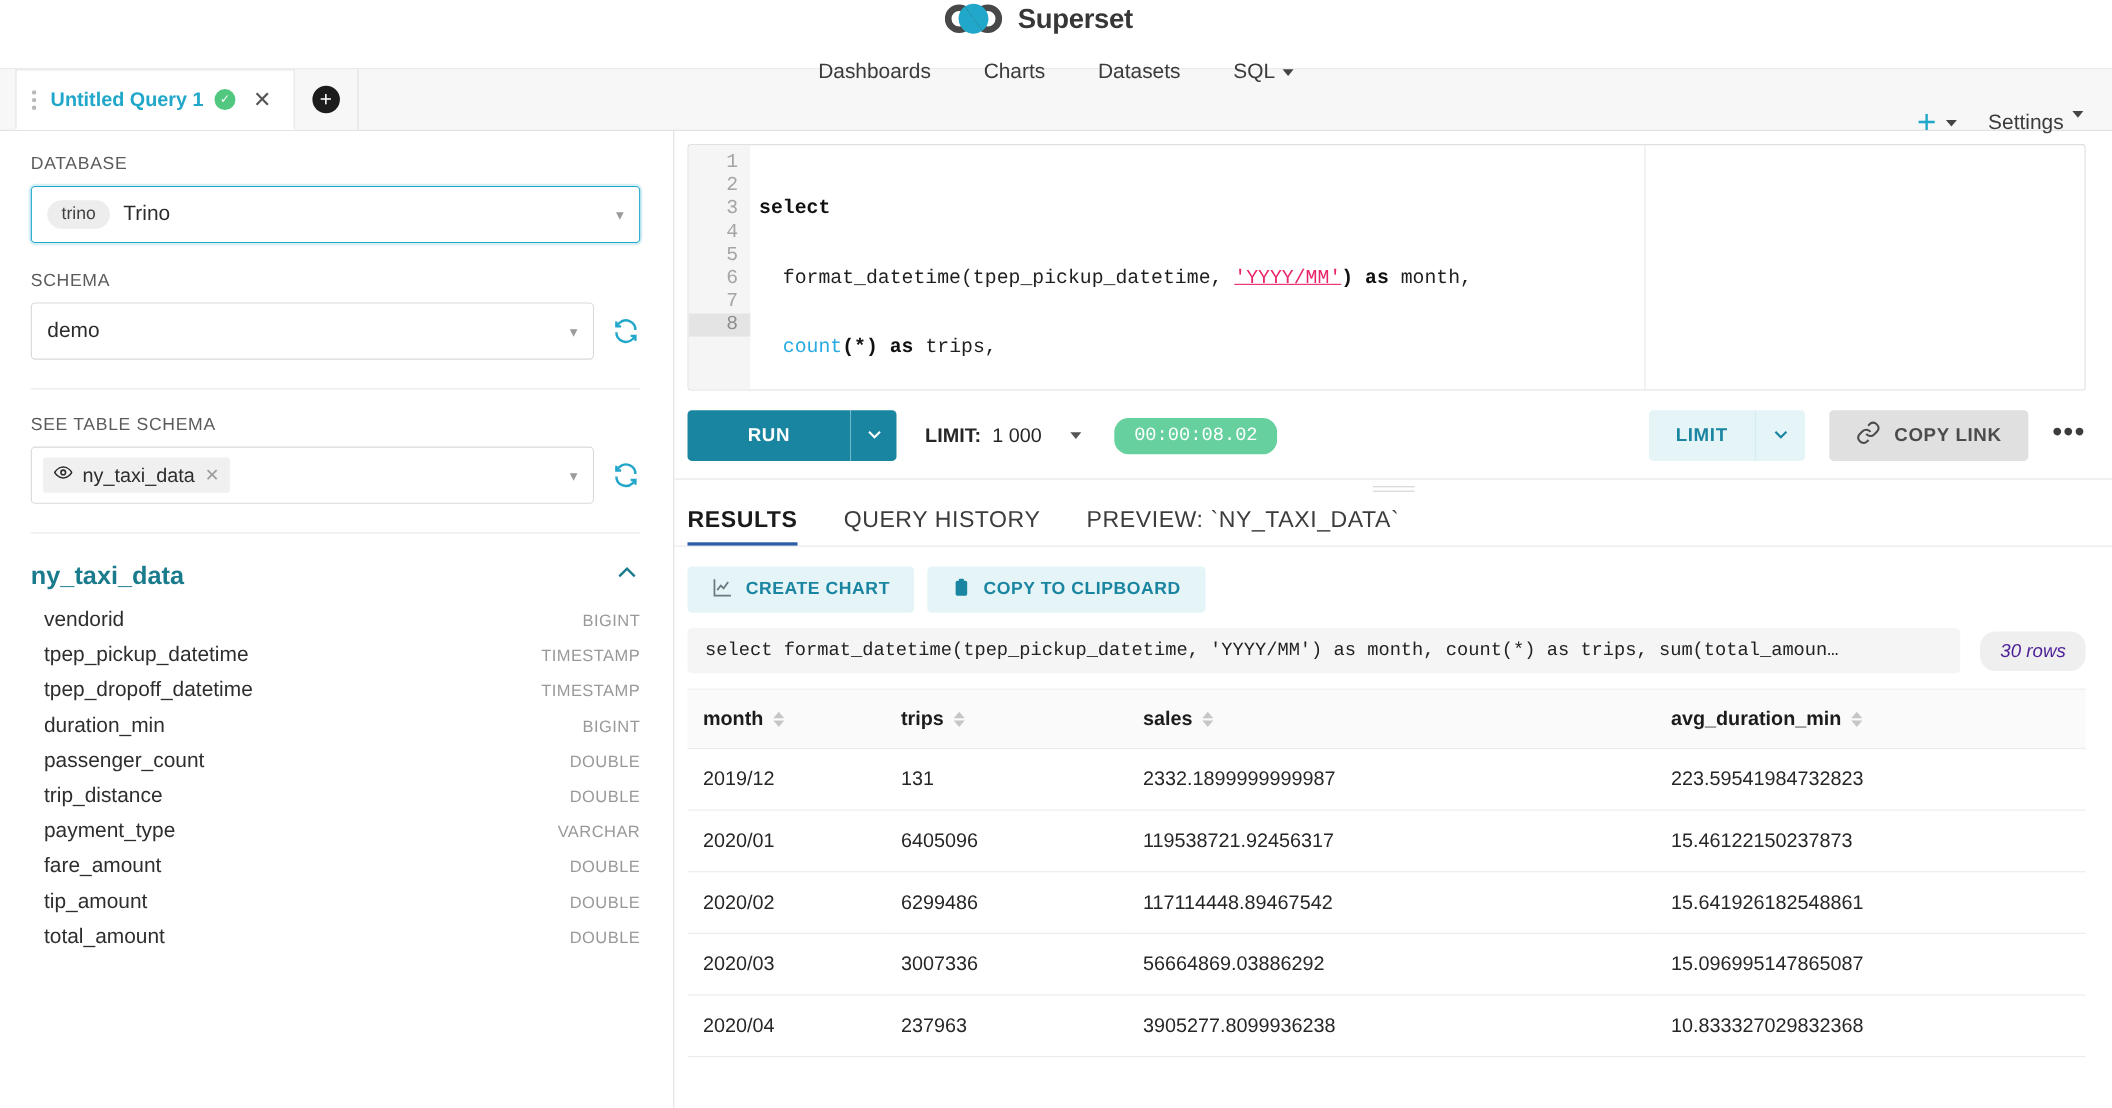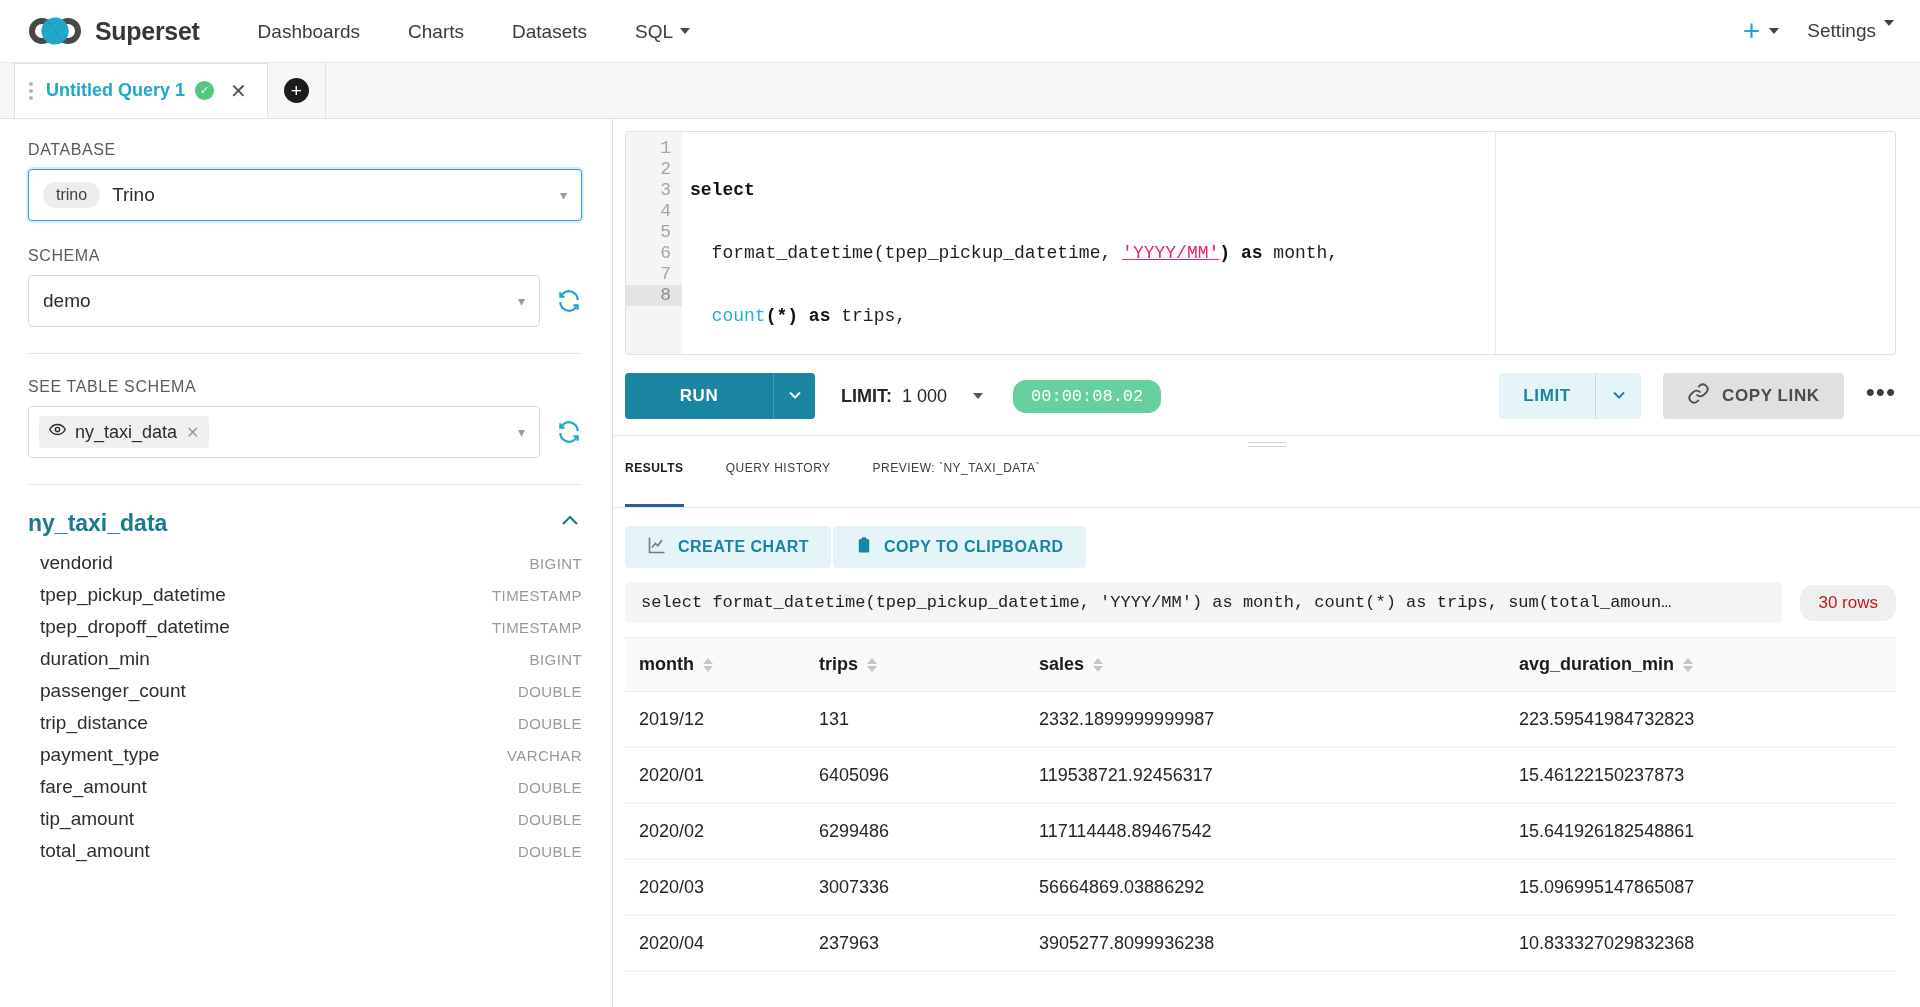--- a/index.html
+++ b/index.html
@@ -13,20 +13,21 @@
 
   
   .navbar {
     height: 63px;
     border-bottom: 1px solid #e8e8e8;
     display: flex;
     align-items: center;
     padding: 0 26px 0 26px;
     background: #fff;
     position: relative;
+    flex-direction: column;
   }
   .brand { display: flex; align-items: center; gap: 11px; margin-right: 34px; }
   .brand-logo { width: 58px; height: 34px; }
   .brand-name {
     font-size: 25px; font-weight: bold; color: #373737; letter-spacing: -0.3px;
   }
   .nav-links { display: flex; align-items: center; gap: 0; }
   .nav-link {
     font-size: 19px; color: #3b3b3b; padding: 0 24px; cursor: pointer;
     display: flex; align-items: center; gap: 7px; line-height: 63px;
@@ -213,27 +214,27 @@
     position: relative;
   }
   .drag-grip { width: 38px; }
   .drag-grip i { display:block; height:1px; background:#d2d2d2; margin: 3px 0; }
 
   
   .restabs {
     display: flex; gap: 0; padding: 0 24px 0 12px; border-bottom: 1px solid #e8e8e8;
   }
   .restab {
-    font-size: 12px; letter-spacing: .5px; color: #3c3c3c; padding: 8px 0 29px 0;
+    font-size: 21px; letter-spacing: .5px; color: #3c3c3c; padding: 8px 0 8px 0;
     margin-right: 42px; cursor: pointer; text-transform: uppercase;
   }
   .restab.active { color: #1a1a1a; font-weight: bold; border-bottom: 3px solid #2b5ea8; }
 
   .resactions {
-    display: flex; align-items: center; gap: 2px; padding: 18px 24px 0 12px;
+    display: flex; align-items: center; gap: 12px; padding: 18px 24px 0 12px;
   }
   .abtn {
     background: #e4f4f7; color: #1a85a0; border: none; height: 42px; padding: 0 22px;
     border-radius: 4px; font-size: 16px; font-weight: bold; letter-spacing: .5px;
     cursor: pointer; display: flex; align-items: center; gap: 11px;
   }
   .filter-input {
     margin-left: 10px; flex: 1; height: 44px; border: 1px solid #dcdcdc; border-radius: 4px;
     padding: 0 16px; font-size: 18px; color: #333; outline: none;
     font-family: "Liberation Sans", sans-serif;
@@ -242,22 +243,23 @@
 
   .querybar {
     display: flex; align-items: center; gap: 18px; padding: 14px 24px 0 12px;
   }
   .query-preview {
     flex: 1; background: #f5f5f5; border-radius: 4px; padding: 11px 16px;
     font-family: "Liberation Mono", monospace; font-size: 17px; color: #222;
     white-space: nowrap; overflow: hidden; text-overflow: ellipsis;
   }
   .rows-badge {
-    background: #efefef; border-radius: 14px; padding: 8px 18px; font-size: 17px; color: #b91c1c;
+    background: #efefef; border-radius: 14px; padding: 8px 18px; font-size: 17px; color: #4c1d95;
     white-space: nowrap;
+    font-style: italic;
   }
 
   
   .rtable-wrap { padding: 14px 24px 0 12px; flex: 1; overflow: hidden; }
   .rtable { width: 100%; border-collapse: collapse; table-layout: fixed; }
   .rtable th {
     background: #fafafa; text-align: left; font-size: 18px; font-weight: bold; color: #1c1c1c;
     padding: 16px 14px; border-top: 1px solid #ececec; border-bottom: 1px solid #ececec;
   }
   .th-inner { display: flex; align-items: center; gap: 9px; }

